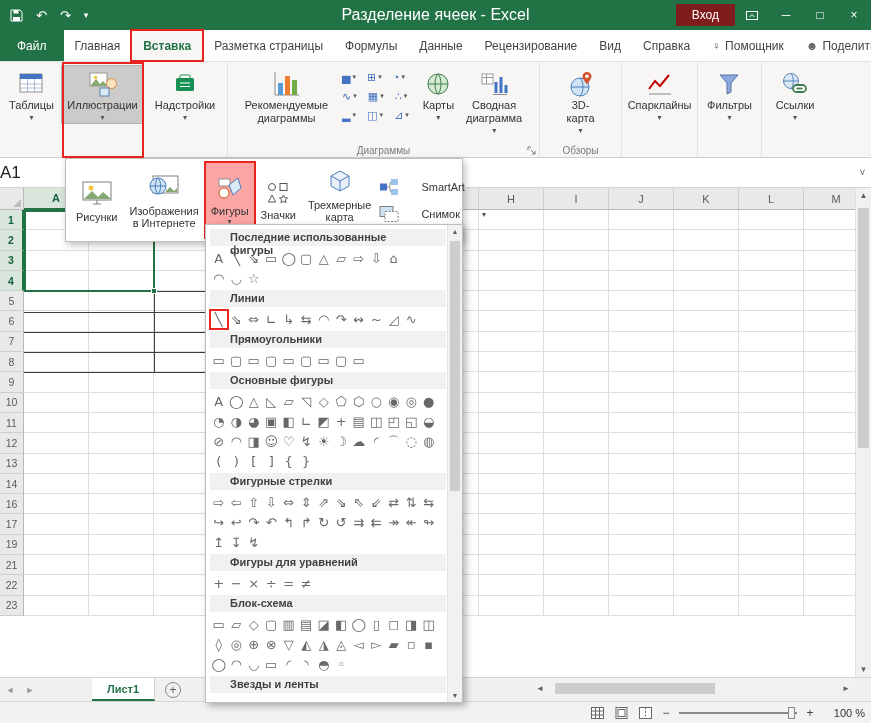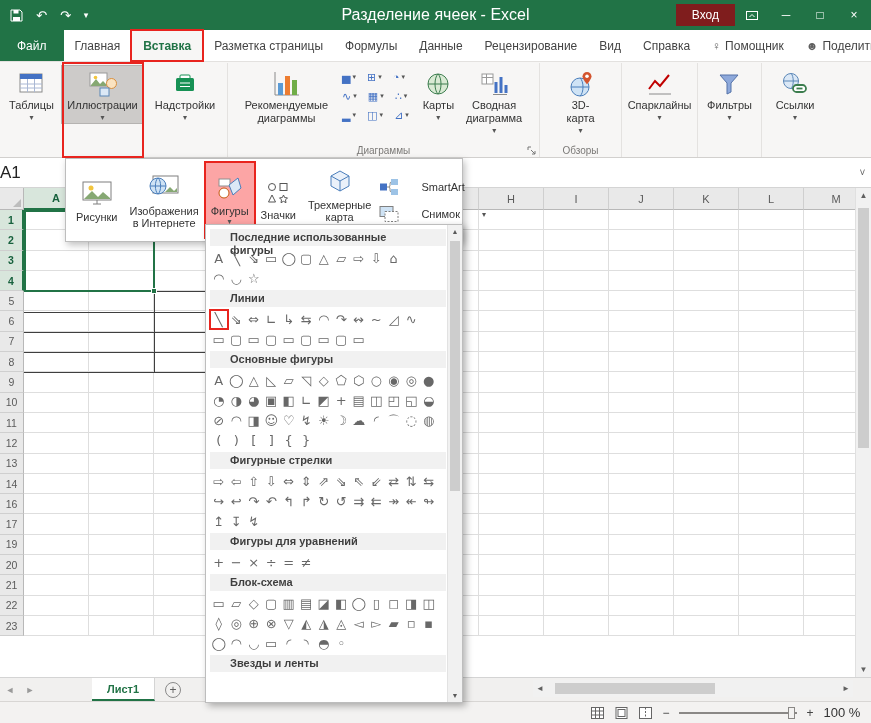--- a/index.html
+++ b/index.html
@@ -94,21 +94,21 @@
   display:flex;align-items:center;padding:0 15px;border-bottom:2px solid #217346;border-right:1px solid #d4d4d4}
 #add-sheet{width:16px;height:16px;border:1px solid #8a8a8a;border-radius:50%;margin:auto 0 auto 10px;
   display:flex;align-items:center;justify-content:center;color:#5f5f5f;font-size:12px;line-height:1}
 #statusbar{position:absolute;left:0;top:701px;width:871px;height:22px;background:#f3f2f1;
   border-top:1px solid #d8d6d4;display:flex;align-items:center;padding-right:6px}
 .sb-spacer{flex:1}
 .viewbtn{width:24px;height:21px;display:flex;align-items:center;justify-content:center}
 #zoom-out,#zoom-in{width:18px;text-align:center;color:#444;font-size:12px}
 #zoom-track{width:118px;height:2px;background:#8a8886;position:relative;margin:0 4px}
 #zoom-thumb{position:absolute;right:2px;top:-5px;width:7px;height:12px;background:#f3f2f1;border:1px solid #8a8886}
-#zoom-label{width:46px;text-align:center;font-size:13px;color:#333}
+#zoom-label{width:46px;text-align:right;font-size:11px;color:#333}
 
 
 #illus-flyout{position:absolute;left:65px;top:158px;width:398px;height:84px;background:#fff;
   border:1px solid #bdbdbd;box-shadow:2px 3px 7px rgba(0,0,0,.25);z-index:20;
   display:flex;align-items:center;padding:3px 4px}
 .fly-item{display:flex;flex-direction:column;align-items:center;justify-content:center;
   padding:3px 6px;height:76px}
 .fly-label{font-size:11px;color:#333;text-align:center;line-height:12px;margin-top:3px}
 .fly-item .arr{margin-top:1px}
 .fly-right{display:flex;flex-direction:column;justify-content:center;gap:9px;margin-left:2px}
@@ -683,36 +683,20 @@
         <div class="cell"></div>
         <div class="cell"></div>
         <div class="cell"></div>
         <div class="cell"></div>
         <div class="cell"></div>
         <div class="cell"></div>
         <div class="cell"></div>
         <div class="cell"></div>
       </div>
       <div class="gridrow">
-        <div class="rowhead">20</div>
-        <div class="cell"></div>
-        <div class="cell"></div>
-        <div class="cell"></div>
-        <div class="cell"></div>
-        <div class="cell"></div>
-        <div class="cell"></div>
-        <div class="cell"></div>
-        <div class="cell"></div>
-        <div class="cell"></div>
-        <div class="cell"></div>
-        <div class="cell"></div>
-        <div class="cell"></div>
-        <div class="cell"></div>
-      </div>
-      <div class="gridrow">
         <div class="rowhead">21</div>
         <div class="cell"></div>
         <div class="cell"></div>
         <div class="cell"></div>
         <div class="cell"></div>
         <div class="cell"></div>
         <div class="cell"></div>
         <div class="cell"></div>
         <div class="cell"></div>
         <div class="cell"></div>
@@ -920,20 +904,21 @@
           <div class="gshape">∟</div>
           <div class="gshape">↳</div>
           <div class="gshape">⇆</div>
           <div class="gshape">◠</div>
           <div class="gshape">↷</div>
           <div class="gshape">↭</div>
           <div class="gshape">~</div>
           <div class="gshape">◿</div>
           <div class="gshape">∿</div>
         </div>
+        <div class="gsec">Прямоугольники</div>
         <div class="grow">
           <div class="gshape">▭</div>
           <div class="gshape">▢</div>
           <div class="gshape">▭</div>
           <div class="gshape">▢</div>
           <div class="gshape">▭</div>
           <div class="gshape">▢</div>
           <div class="gshape">▭</div>
           <div class="gshape">▢</div>
           <div class="gshape">▭</div>

